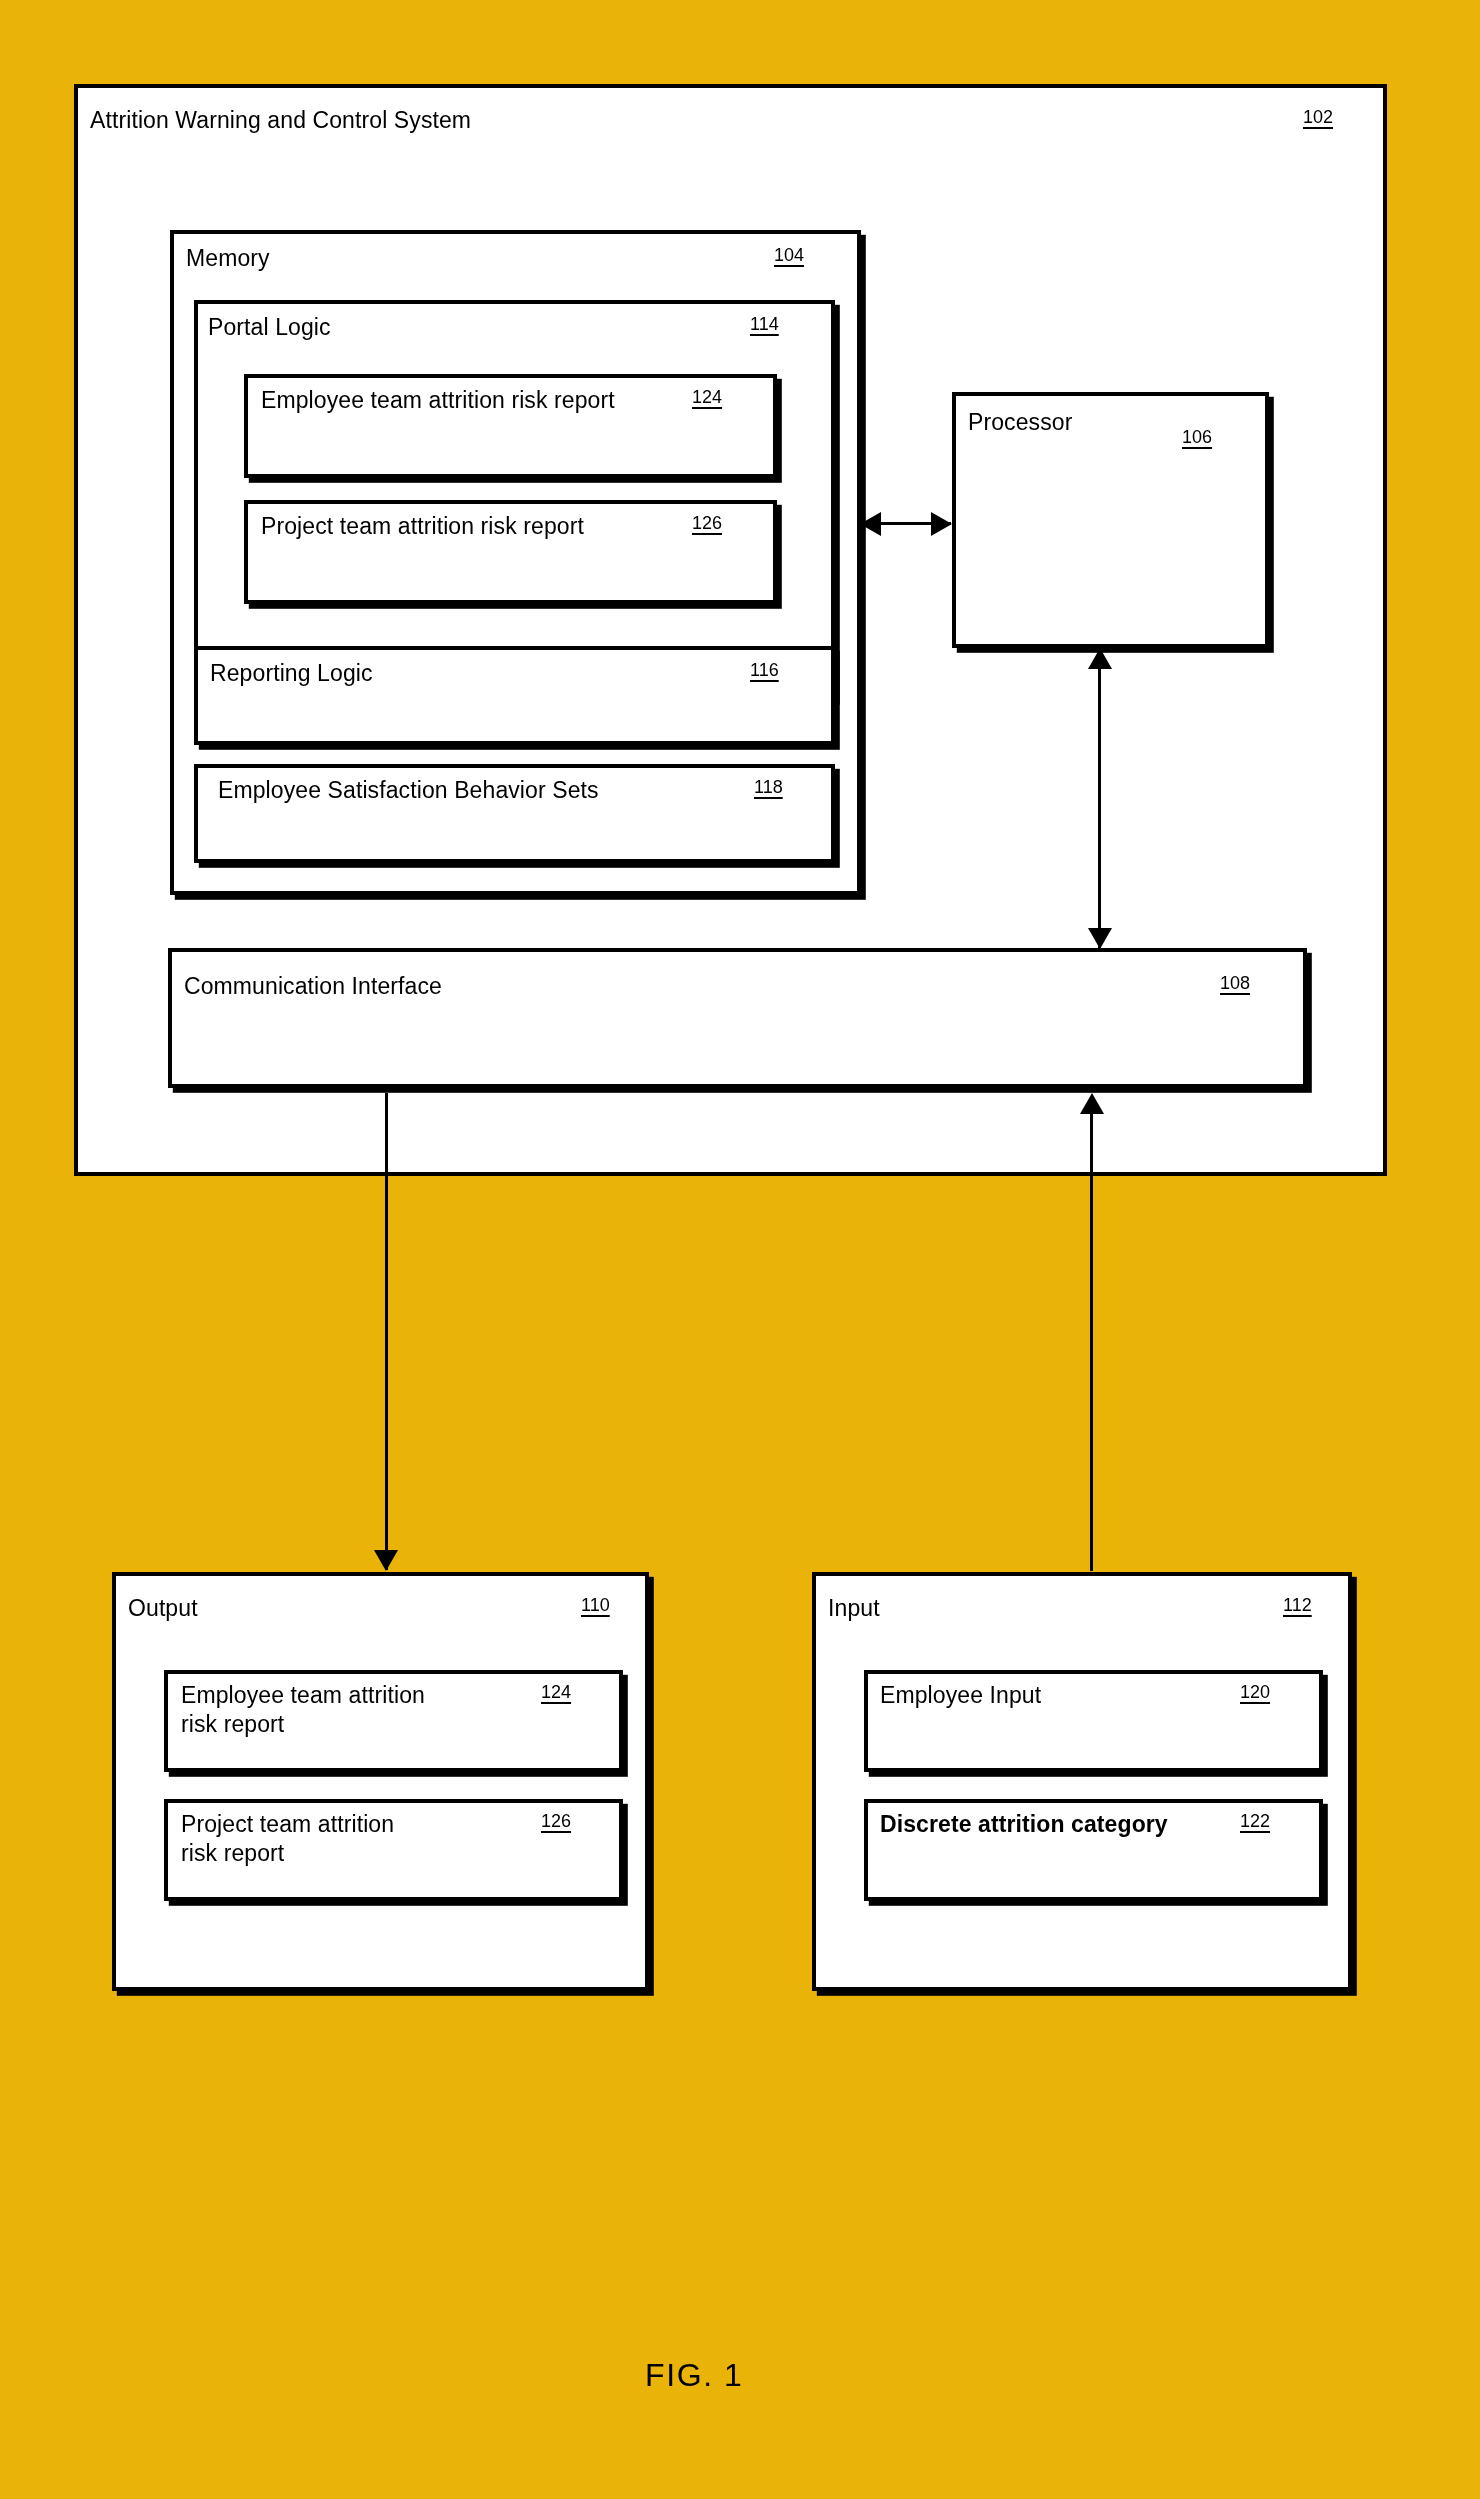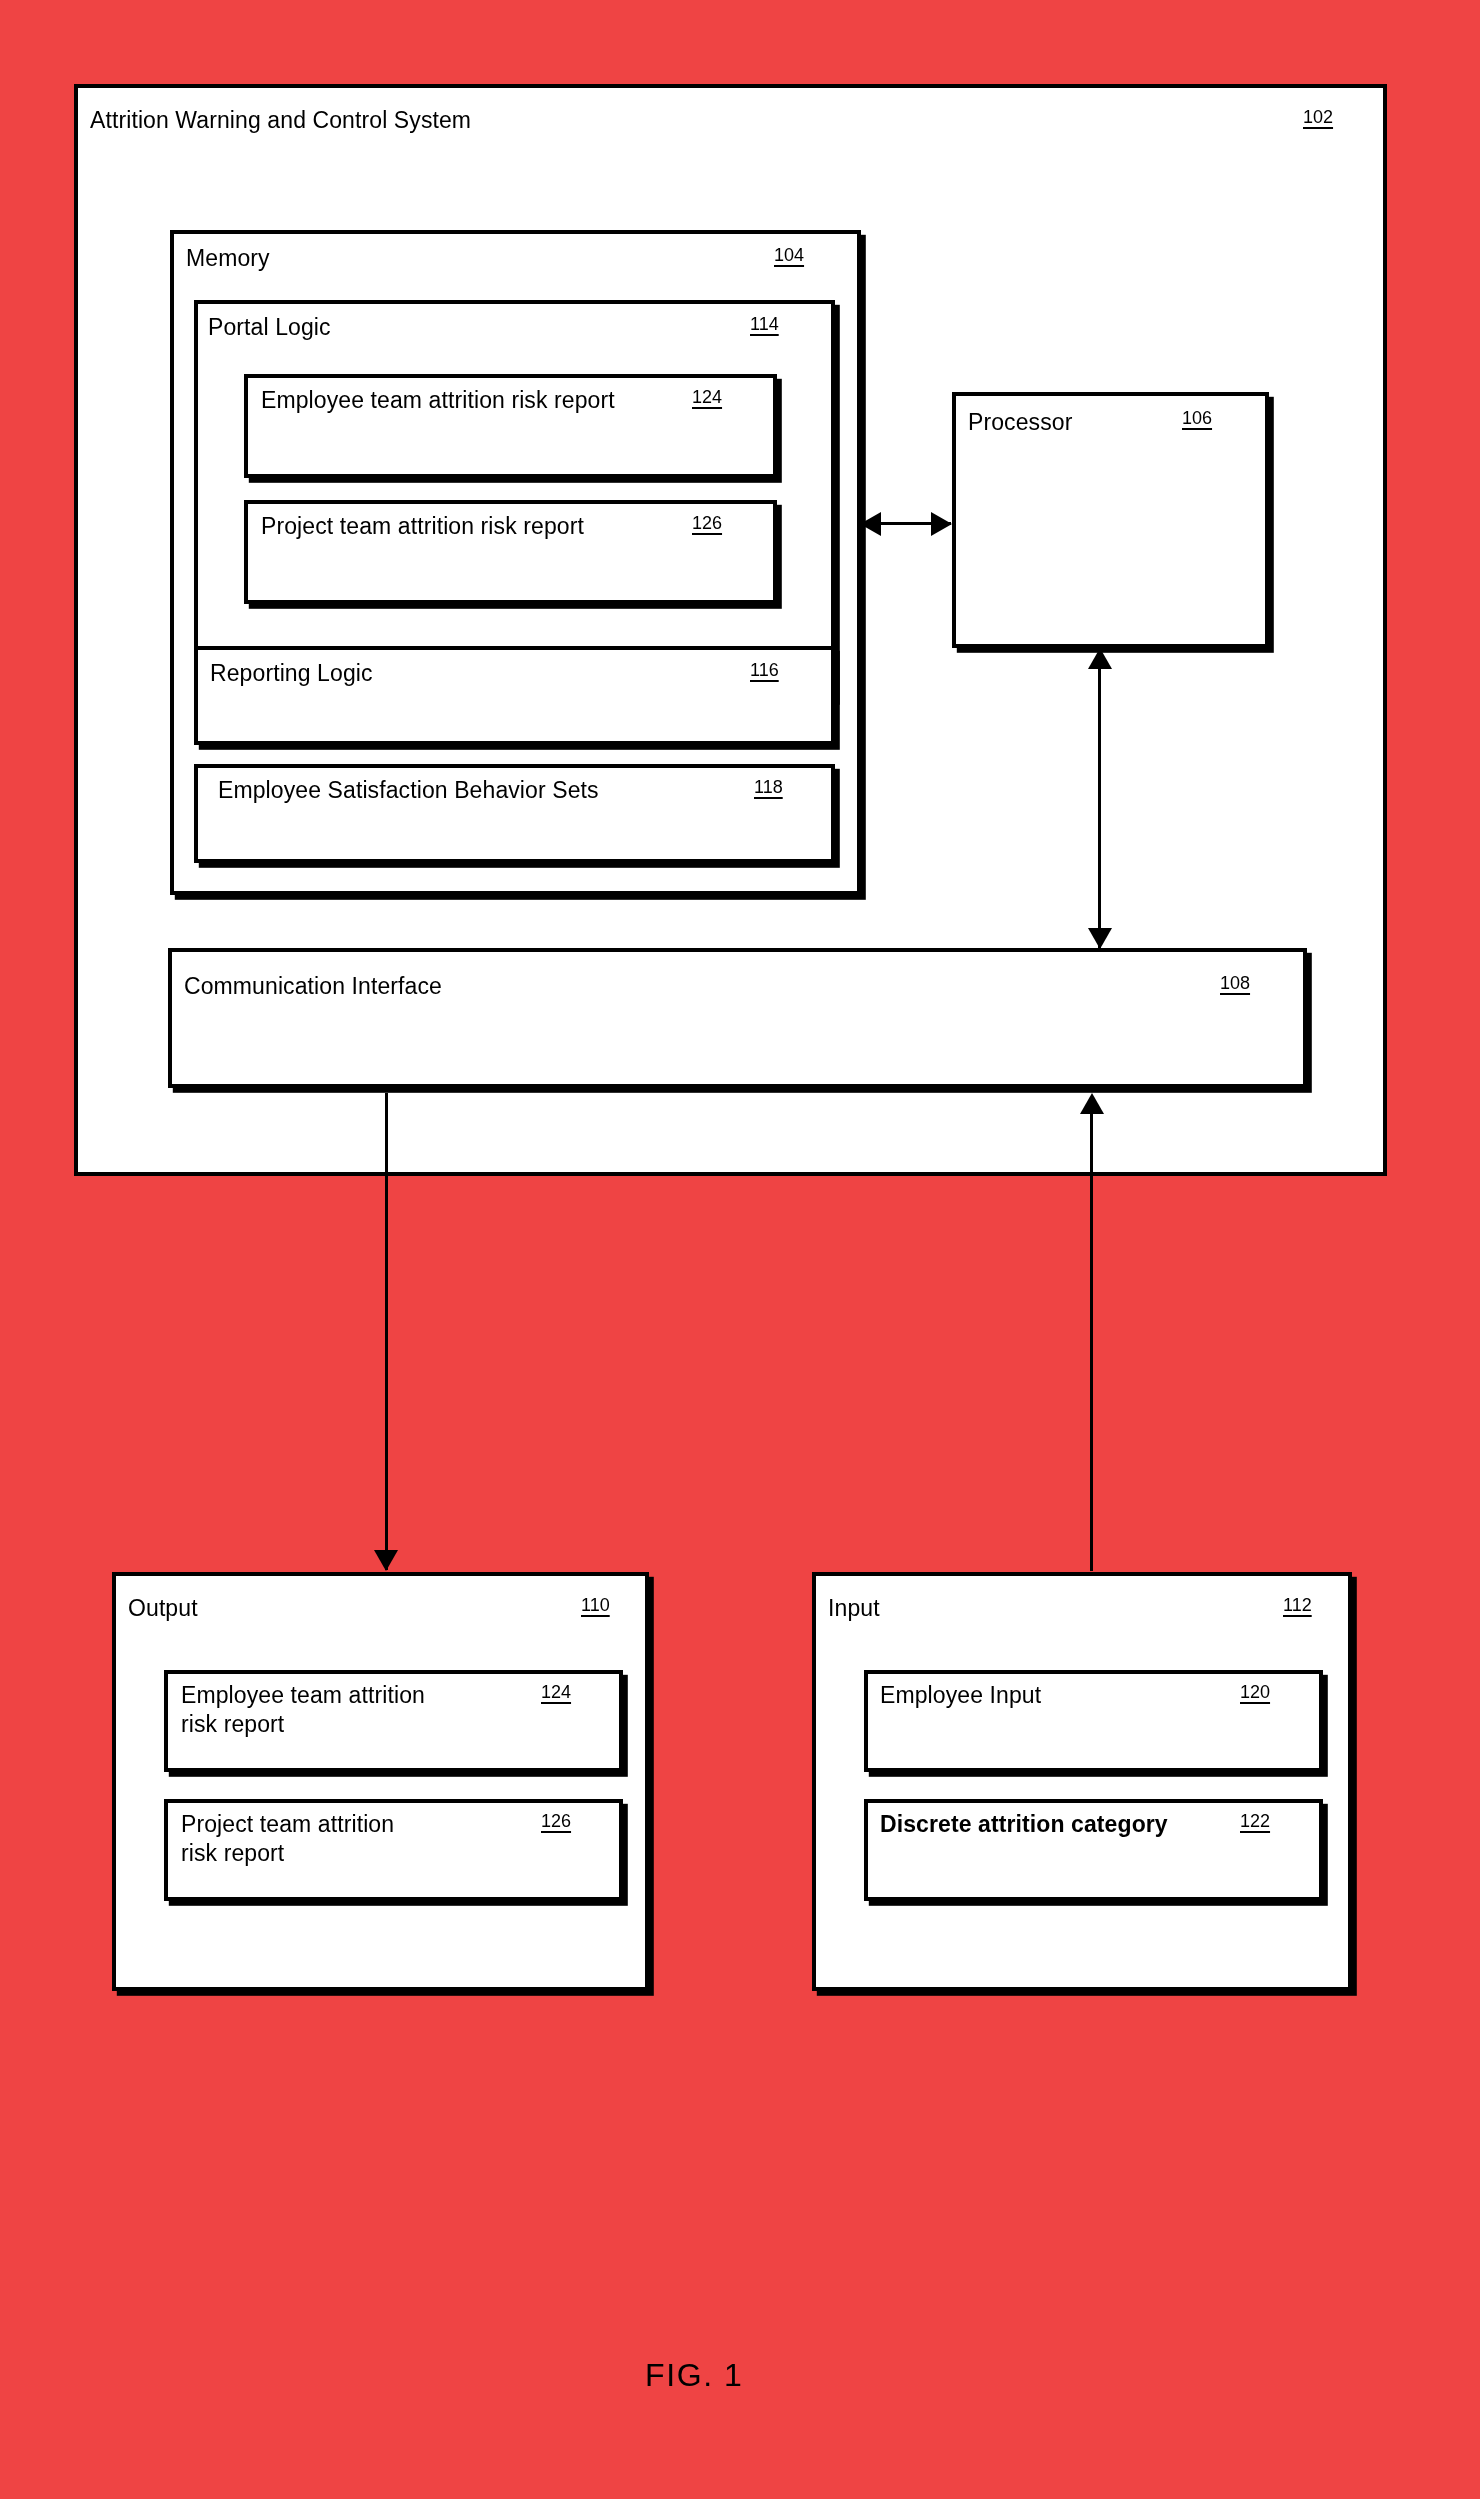--- a/index.html
+++ b/index.html
@@ -9,21 +9,21 @@
     background: #ffffff;
   }
   body {
     font-family: "Liberation Sans", sans-serif;
     color: #000000;
   }
   #page {
     position: relative;
     width: 1481px;
     height: 2500px;
-    background: #ef4444;
+    background: #eab308;
     overflow: hidden;
   }
   .box {
     position: absolute;
     box-sizing: border-box;
     border: 4px solid #000000;
     background: #ffffff;
   }
   .box.thick { border-width: 4.8px; }
 
@@ -125,21 +125,21 @@
   <div class="box thick shadow-rb" style="left:194px; top:646px; width:641px; height:99px;"></div>
   <div class="lbl" style="left:210px; top:659px;">Reporting Logic</div>
   <div class="num" style="left:750px; top:659px;">116</div>
 
   <div class="box thick shadow-rb" style="left:194px; top:764px; width:641px; height:99px;"></div>
   <div class="lbl" style="left:218px; top:776px;">Employee Satisfaction Behavior Sets</div>
   <div class="num" style="left:754px; top:776px;text-align:center;">118</div>
 
   <div class="box thick shadow-rb" style="left:952px; top:392px; width:317px; height:256px;"></div>
   <div class="lbl" style="left:968px; top:408px;">Processor</div>
-  <div class="num" style="left:1182px; top:407px;">106</div>
+  <div class="num" style="left:1182px; top:426px;">106</div>
 
   <div class="hline" style="left:865px; top:522px; width:86px;"></div>
   <div class="arrow-left" style="left:860px; top:512px;"></div>
   <div class="arrow-right" style="left:931px; top:512px;"></div>
 
   <div class="vline" style="left:1098px; top:649px; height:301px;"></div>
   <div class="arrow-up" style="left:1088px; top:648px;"></div>
   <div class="arrow-down" style="left:1088px; top:928px;"></div>
 
   <div class="box thick shadow-rb" style="left:168px; top:948px; width:1139px; height:140px;"></div>

